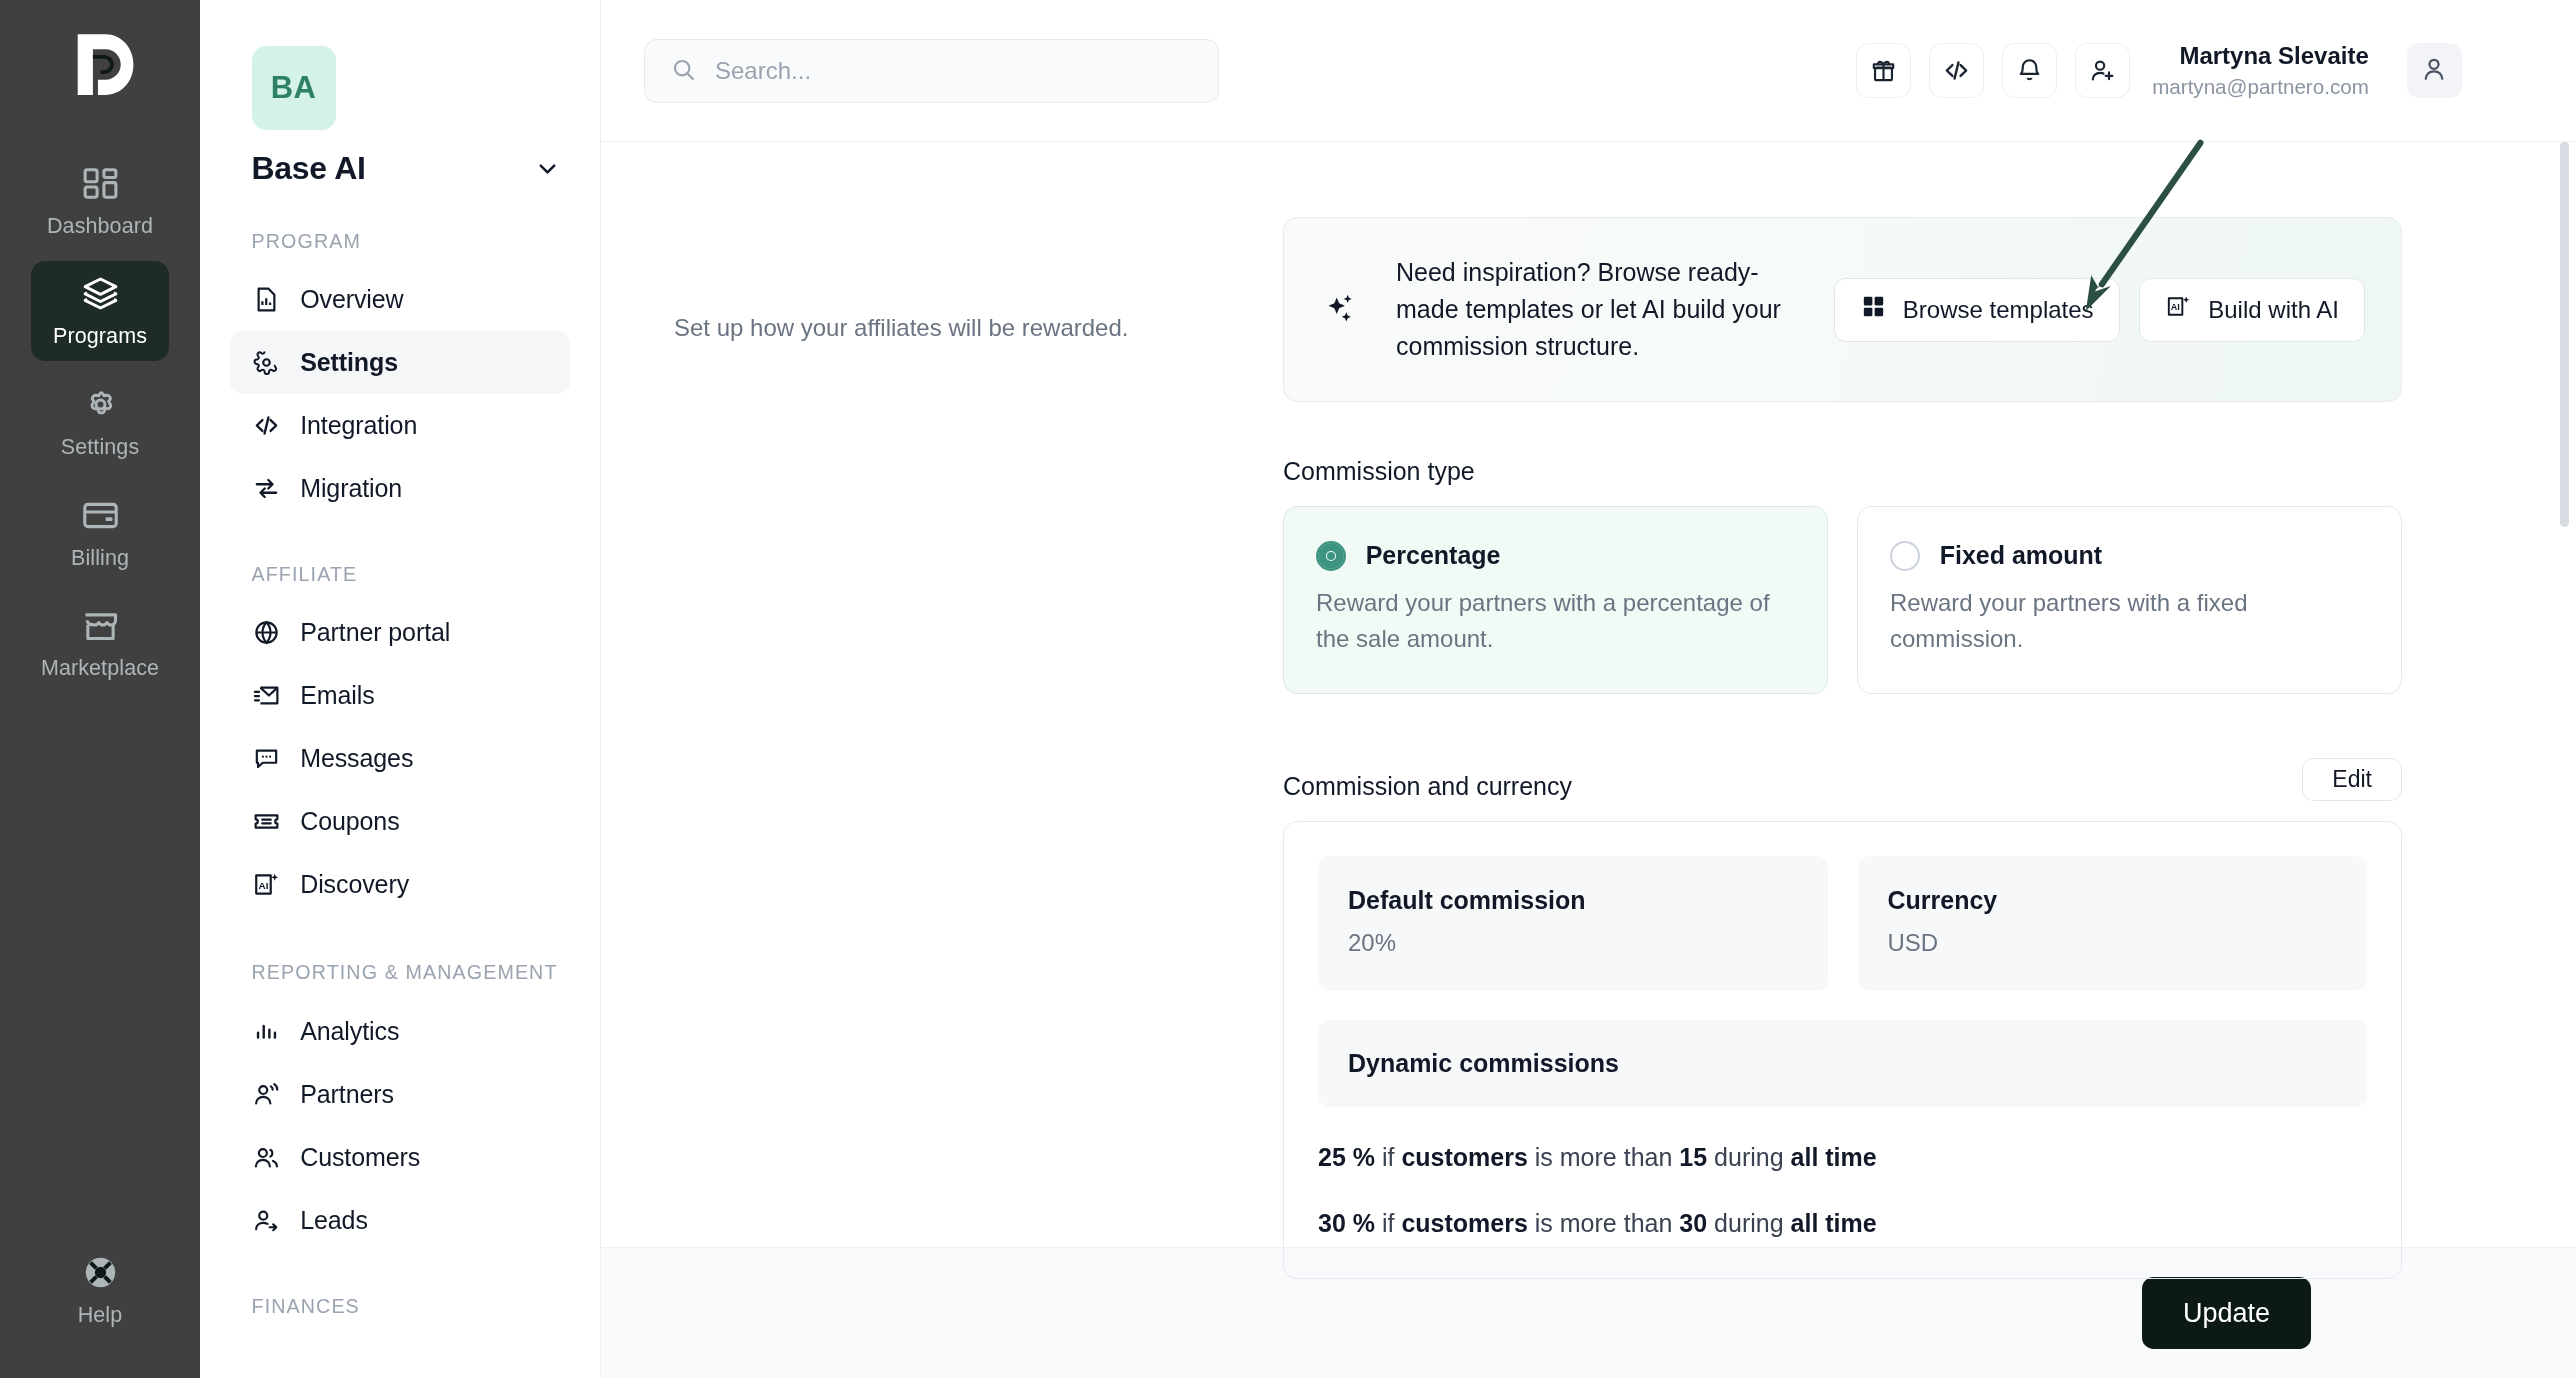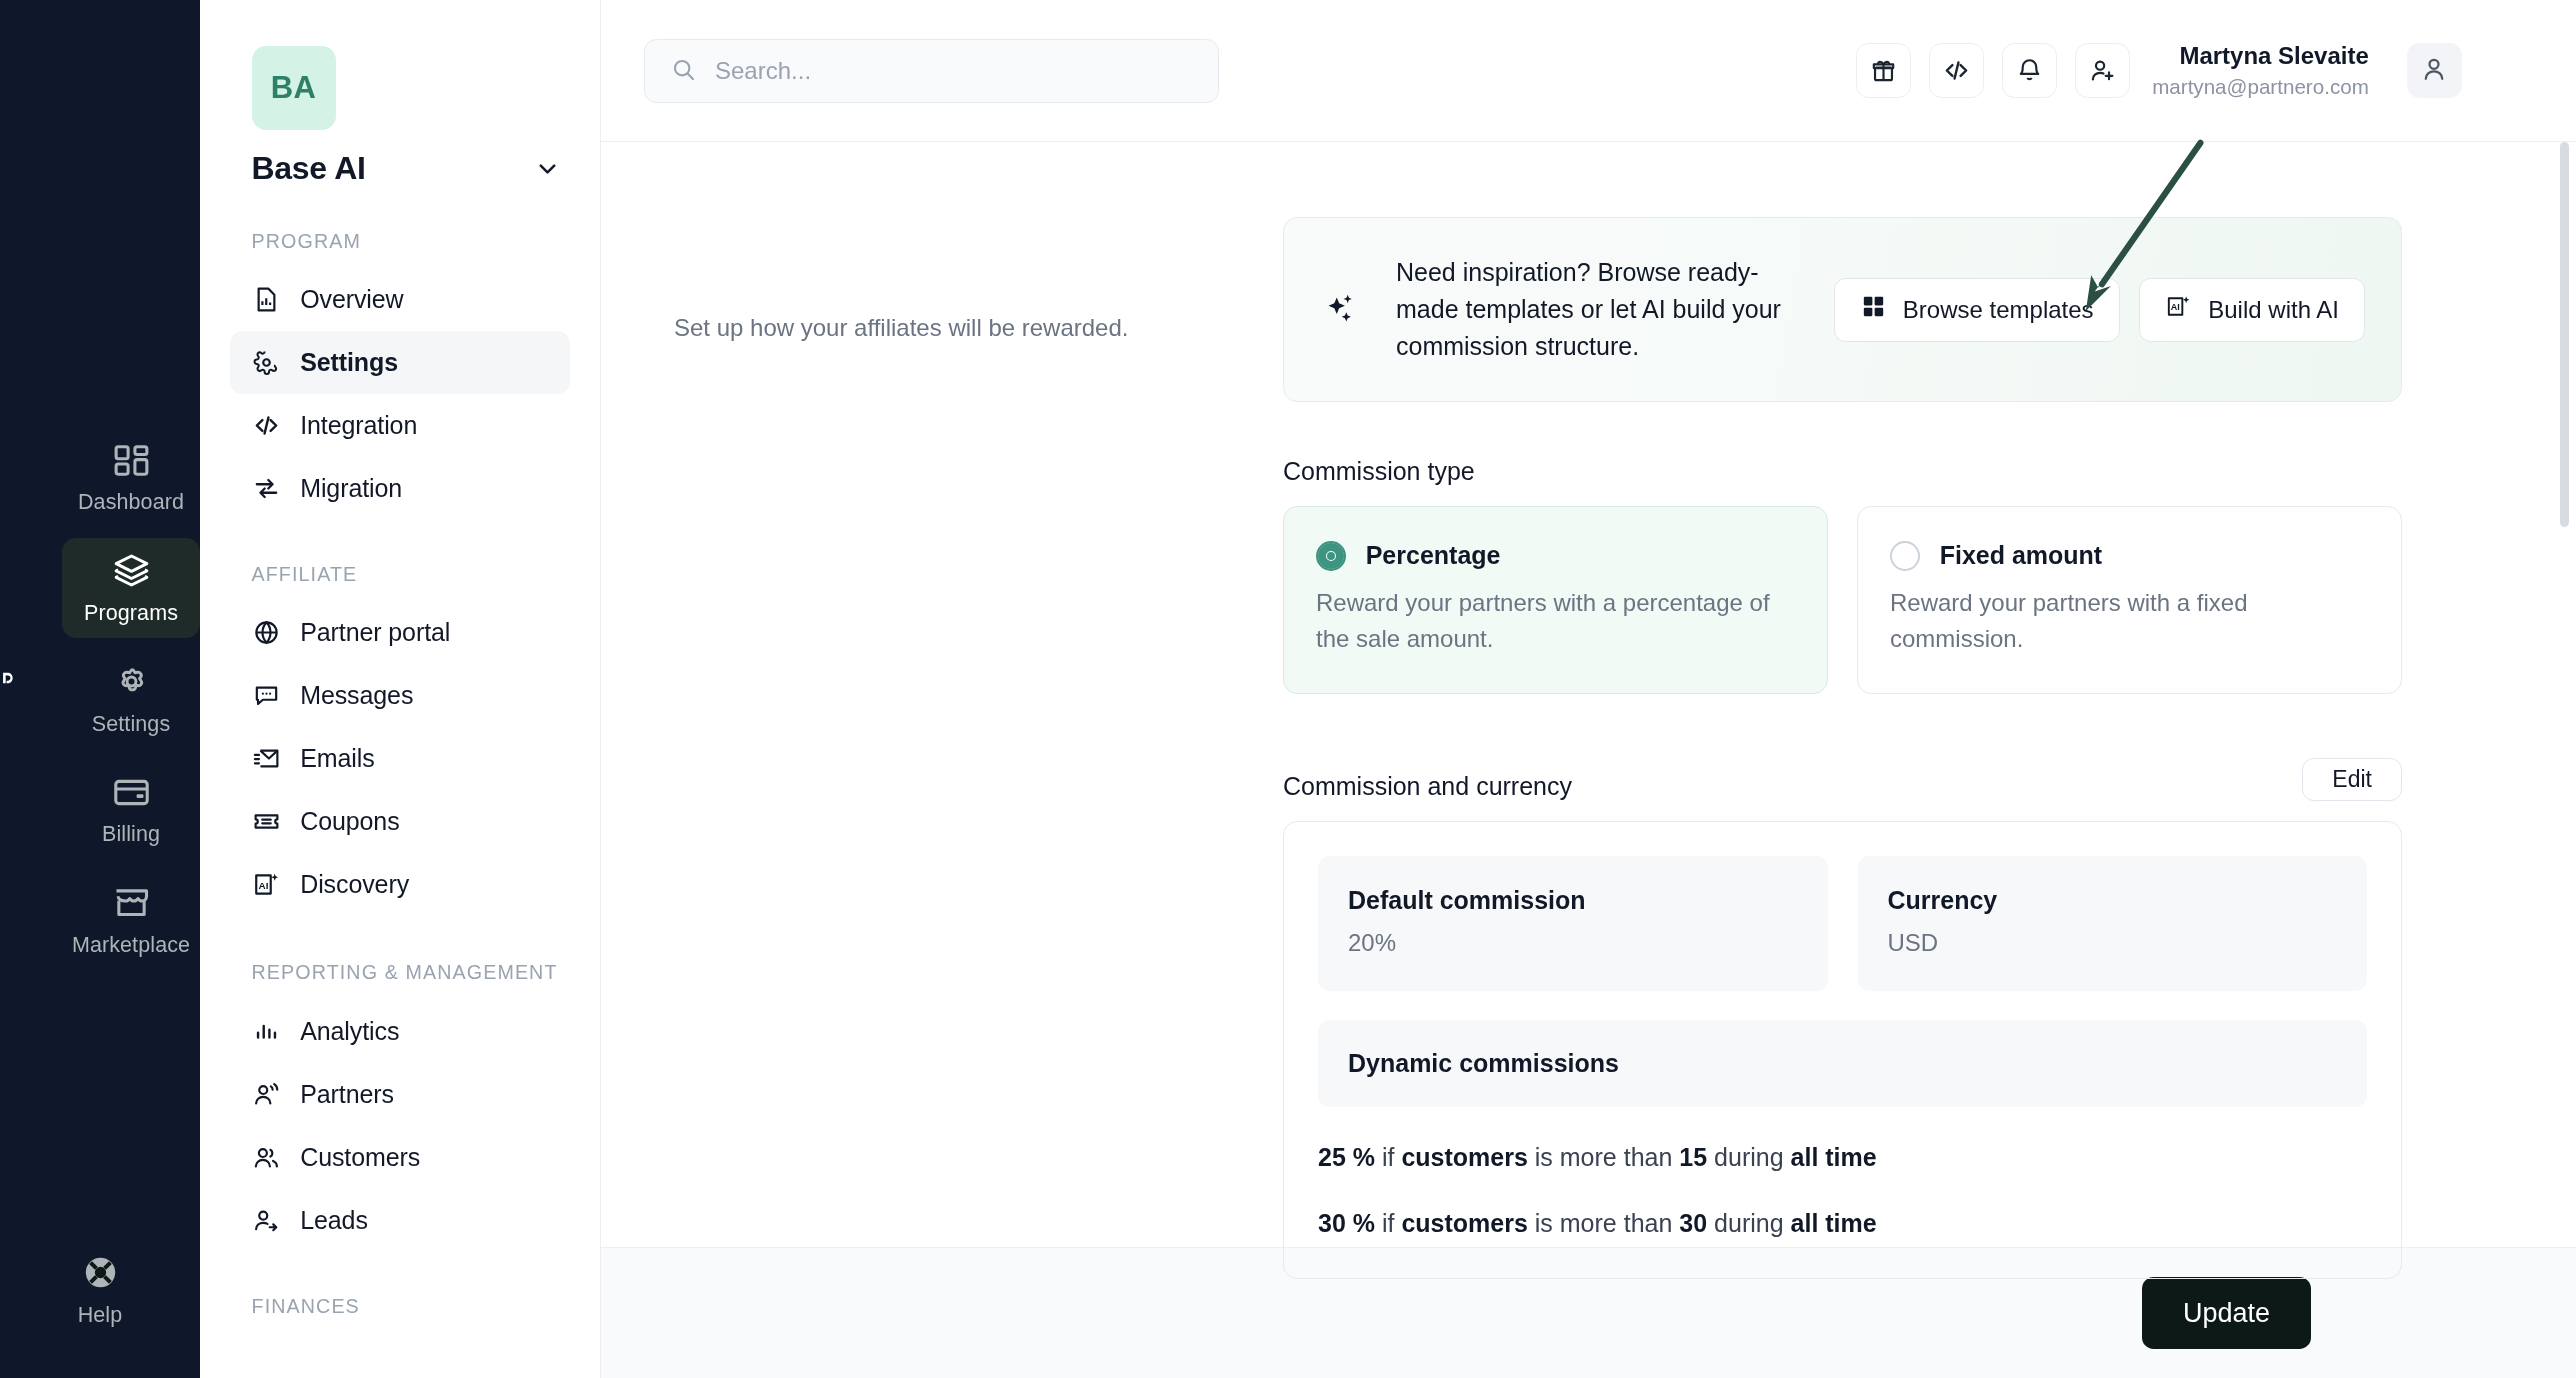--- a/index.html
+++ b/index.html
@@ -8,25 +8,24 @@
     font-family: "Liberation Sans", sans-serif;
     background: #ffffff;
     overflow: hidden;
     -webkit-font-smoothing: antialiased;
   }
   .app { display: flex; width: 2576px; height: 1378px; position: relative; }
 
   
   .rail {
     width: 200px; flex: 0 0 200px;
-    background: #0f172a;
-    display: flex; flex-direction: row; align-items: center;
+    background: #404040;
+    display: flex; flex-direction: column; align-items: center;
     padding-top: 19.7px;
     position: relative;
-    gap: 48px;
   }
   .rail-logo { width: 81px; height: 90px; display: flex; align-items: center; justify-content: center; margin-bottom: 41px; }
   .rail-items { display: flex; flex-direction: column; align-items: center; width: 100%; gap: 10.7px; }
   .rail-item {
     width: 138px; height: 100px; border-radius: 14.3px;
     display: flex; flex-direction: column; align-items: center; justify-content: center;
     gap: 9.8px; cursor: pointer;
   }
   .rail-item.active { background: #1e2b28; }
   .rail-ico { width: 41px; height: 41px; display: block; }
@@ -338,38 +337,38 @@
           <circle cx="12" cy="12" r="8.4"></circle>
             <path d="M3.6 12h16.8M12 3.6c2.2 2.4 3.3 5.3 3.3 8.4S14.2 18 12 20.4C9.8 18 8.7 15.1 8.7 12S9.8 6 12 3.6z"></path>
         </svg>
       </span>
       <span class="nav-label">Partner portal</span>
     </div>
 
     <div class="nav-item">
       <span class="nico">
         <svg viewBox="0 0 24 24" fill="none" stroke="#111827" stroke-width="1.8" stroke-linejoin="round">
+          <path d="M7 5.5h14v13H7"></path>
+            <path d="M7 5.5 14 12l7-6.5"></path>
+            <path d="M2.4 9h3.4M2.4 12.5h3.4M2.4 16h3.4" stroke-linecap="round"></path>
+        </svg>
+      </span>
+      <span class="nav-label">Emails</span>
+    </div>
+
+    <div class="nav-item">
+      <span class="nico">
+        <svg viewBox="0 0 24 24" fill="none" stroke="#111827" stroke-width="1.8" stroke-linejoin="round">
           <path d="M4 5.5h16v10H9l-4 3.5v-3.5H4z"></path>
           <circle cx="9" cy="10.5" r=".9" fill="#111827" stroke="none"></circle>
           <circle cx="12" cy="10.5" r=".9" fill="#111827" stroke="none"></circle>
           <circle cx="15" cy="10.5" r=".9" fill="#111827" stroke="none"></circle>
         </svg>
       </span>
       <span class="nav-label">Messages</span>
-    </div>
-
-    <div class="nav-item">
-      <span class="nico">
-        <svg viewBox="0 0 24 24" fill="none" stroke="#111827" stroke-width="1.8" stroke-linejoin="round">
-          <path d="M7 5.5h14v13H7"></path>
-            <path d="M7 5.5 14 12l7-6.5"></path>
-            <path d="M2.4 9h3.4M2.4 12.5h3.4M2.4 16h3.4" stroke-linecap="round"></path>
-        </svg>
-      </span>
-      <span class="nav-label">Emails</span>
     </div>
 
     <div class="nav-item">
       <span class="nico">
         <svg viewBox="0 0 24 24" fill="none" stroke="#111827" stroke-width="1.8" stroke-linejoin="round">
           <path d="M3 7h18v3.2a1.8 1.8 0 0 0 0 3.6V17H3v-3.2a1.8 1.8 0 0 0 0-3.6V7z"></path>
           <path d="M8.5 10.5h7M8.5 13.5h7" stroke-linecap="round"></path>
         </svg>
       </span>
       <span class="nav-label">Coupons</span>

